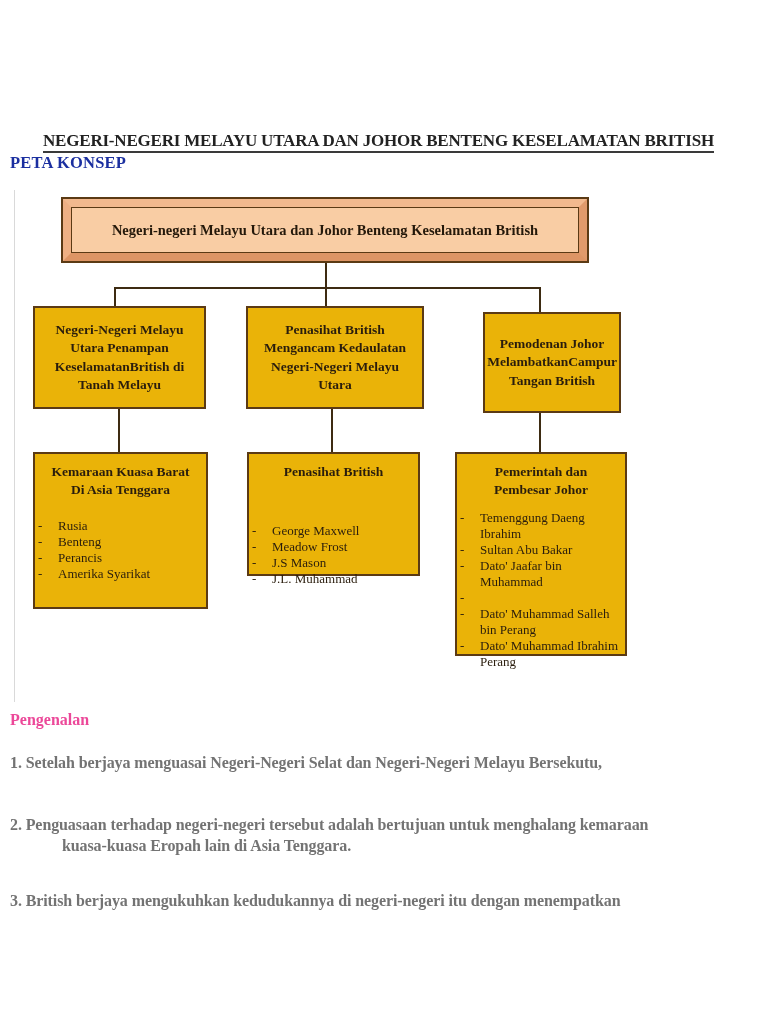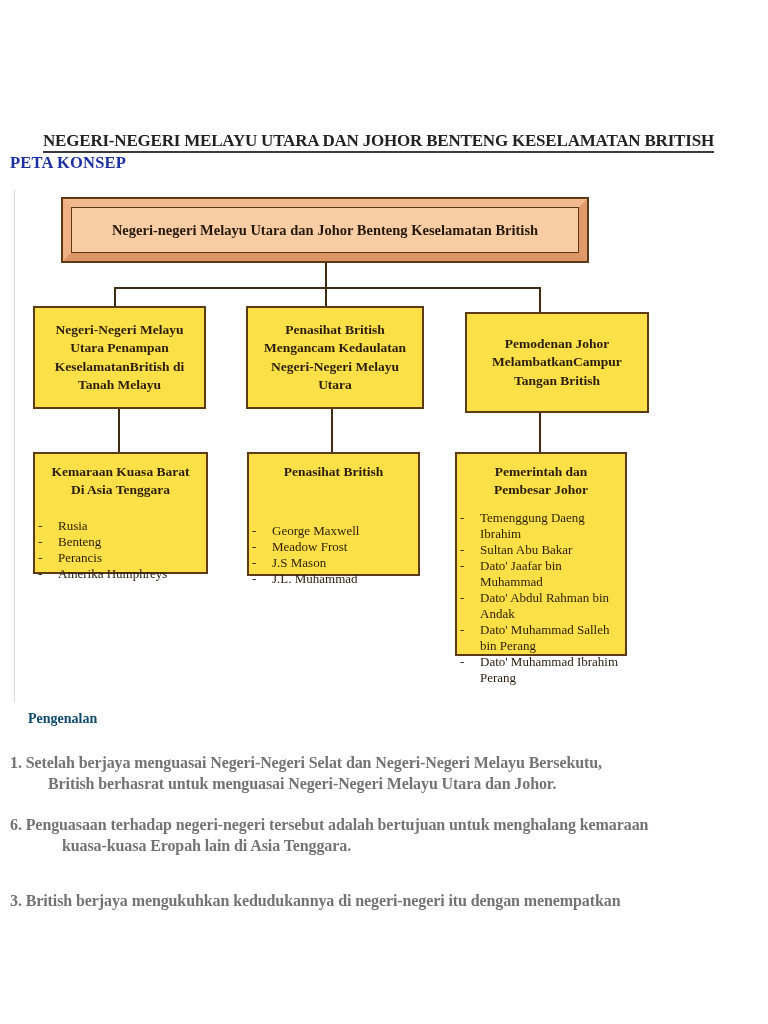--- a/index.html
+++ b/index.html
@@ -79,40 +79,40 @@
     justify-content: center;
     font-weight: bold;
     font-size: 14.5px;
     color: #24180a;
     text-align: center;
   }
 
   
   .node {
     position: absolute;
-    background: #fde047;
+    background: #eab308;
     border: 2px solid #5b3a14;
     color: #2a1d0d;
   }
   .branch {
     display: flex;
     align-items: center;
     justify-content: center;
     text-align: center;
     font-weight: bold;
     font-size: 13.5px;
     line-height: 1.35;
     padding: 4px 8px;
   }
   .box-a { left: 33px;  top: 306px; width: 173px; height: 103px; }
   .box-b { left: 246px; top: 306px; width: 178px; height: 103px; }
-  .box-c { left: 465px; top: 312px; width: 184px; height: 101px; }
+  .box-c { left: 483px; top: 312px; width: 138px; height: 101px; }
 
   .leaf { font-size: 13px; }
-  .box-d { left: 33px;  top: 452px; width: 175px; height: 122px; }
+  .box-d { left: 33px;  top: 452px; width: 175px; height: 157px; }
   .box-e { left: 247px; top: 452px; width: 173px; height: 124px; }
   .box-f { left: 455px; top: 452px; width: 172px; height: 204px; }
 
   .leaf-heading {
     font-weight: bold;
     font-size: 13.5px;
     text-align: center;
     line-height: 1.3;
     margin: 9px auto 0 auto;
   }
@@ -127,24 +127,23 @@
 
   .li { display: flex; line-height: 16px; }
   .li .dash { width: 20px; flex: 0 0 20px; }
   .li .txt { width: 142px; }
 
   
   .pengenalan {
     position: absolute;
     left: 10px;
     top: 711px;
-    font-size: 14px;
-    font-weight: bold;
-    color: #0c4a6e;
-    margin-left: 18px;
+    font-size: 16px;
+    font-weight: bold;
+    color: #ec4899;
   }
   .para {
     position: absolute;
     left: 10px;
     width: 748px;
     font-size: 16px;
     font-weight: bold;
     color: #737373;
     line-height: 21px;
     letter-spacing: -0.1px;
@@ -203,21 +202,21 @@
         <div class="li">
             <span class="dash">-</span>
             <span class="txt">Benteng</span>
           </div>
         <div class="li">
             <span class="dash">-</span>
             <span class="txt">Perancis</span>
           </div>
         <div class="li">
             <span class="dash">-</span>
-            <span class="txt">Amerika Humphreys</span>
+            <span class="txt">Amerika Syarikat</span>
           </div>
       </div>
     </div>
 
     <div class="node leaf box-e">
       <div class="leaf-heading">Penasihat British</div>
       <div class="leaf-list">
         <div class="li">
             <span class="dash">-</span>
             <span class="txt">George Maxwell</span>
@@ -247,43 +246,41 @@
         <div class="li">
             <span class="dash">-</span>
             <span class="txt">Sultan Abu Bakar</span>
           </div>
         <div class="li">
             <span class="dash">-</span>
             <span class="txt">Dato' Jaafar bin Muhammad</span>
           </div>
         <div class="li">
             <span class="dash">-</span>
-            <span class="txt">Dato' Abdul Rahman bin Andak</span>
           </div>
         <div class="li">
             <span class="dash">-</span>
             <span class="txt">Dato' Muhammad Salleh bin Perang</span>
           </div>
         <div class="li">
             <span class="dash">-</span>
             <span class="txt">Dato' Muhammad Ibrahim Perang</span>
           </div>
       </div>
     </div>
   </div>
 
   <div class="pengenalan">Pengenalan</div>
 
   <div class="para para-1">
     <div>1. Setelah berjaya menguasai Negeri-Negeri Selat dan Negeri-Negeri Melayu Bersekutu,</div>
-    <div class="cont-1">British berhasrat untuk menguasai Negeri-Negeri Melayu Utara dan Johor.</div>
   </div>
 
   <div class="para para-2">
-    <div>6. Penguasaan terhadap negeri-negeri tersebut adalah bertujuan untuk menghalang kemaraan</div>
+    <div>2. Penguasaan terhadap negeri-negeri tersebut adalah bertujuan untuk menghalang kemaraan</div>
     <div class="cont-2">kuasa-kuasa Eropah lain di Asia Tenggara.</div>
   </div>
 
   <div class="para para-3">
     <div>3. British berjaya mengukuhkan kedudukannya di negeri-negeri itu dengan menempatkan</div>
   </div>
 
 </div>
 
 </body></html>

